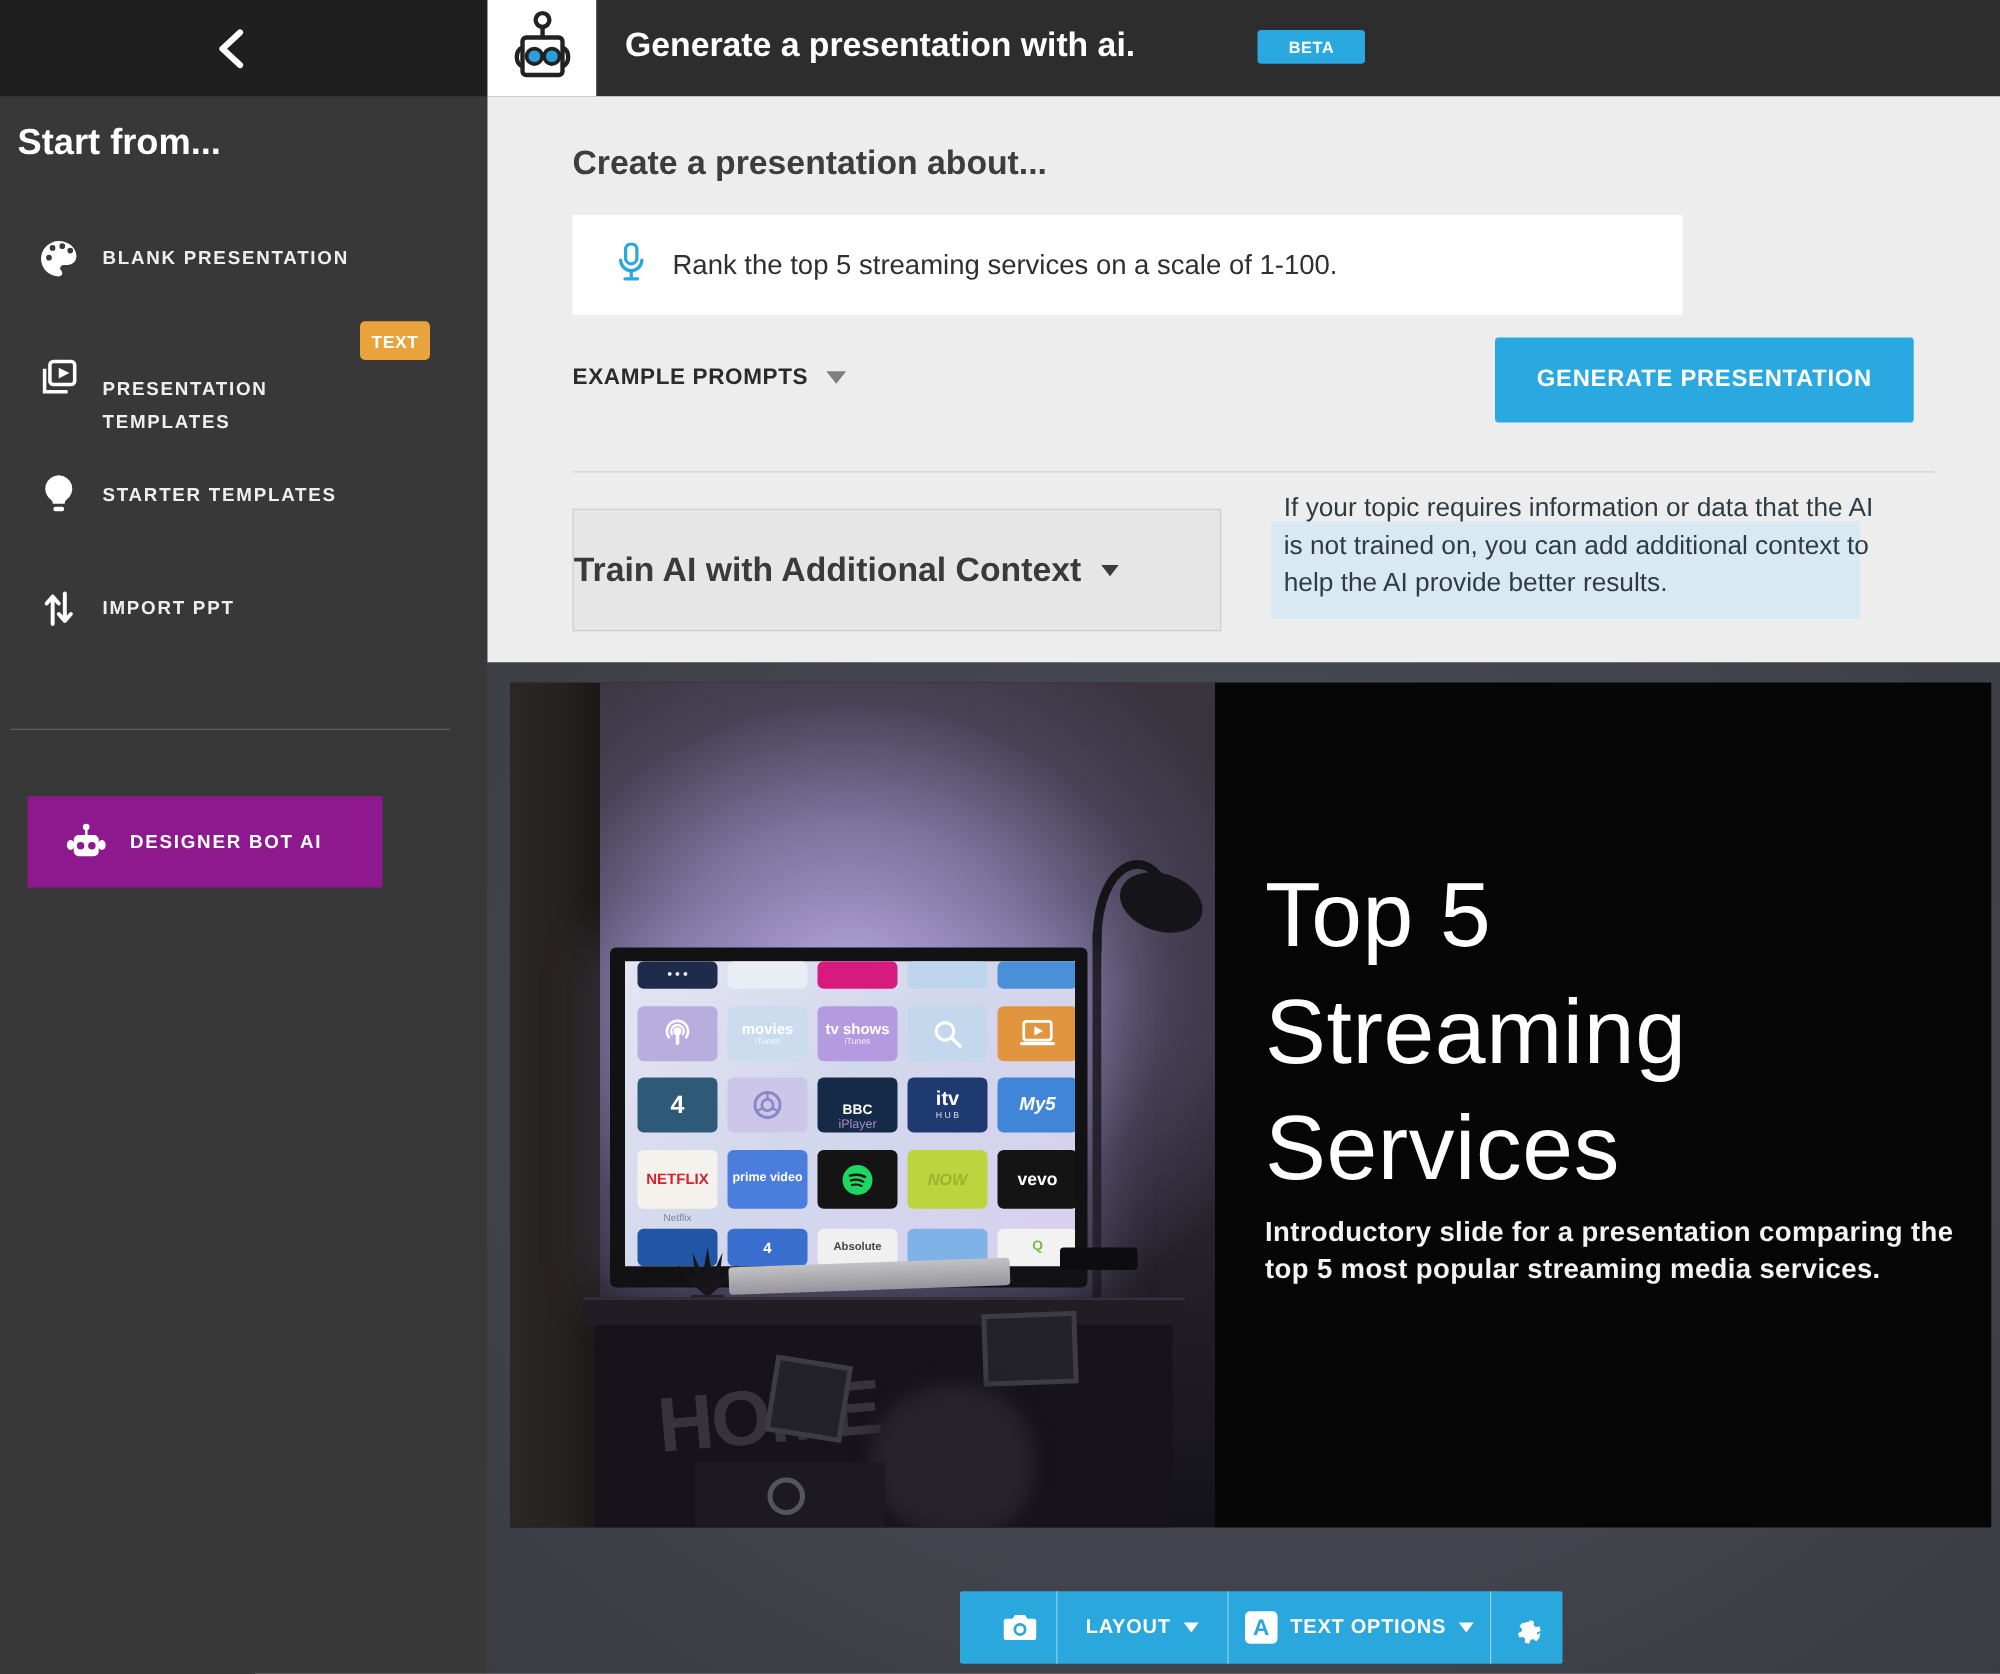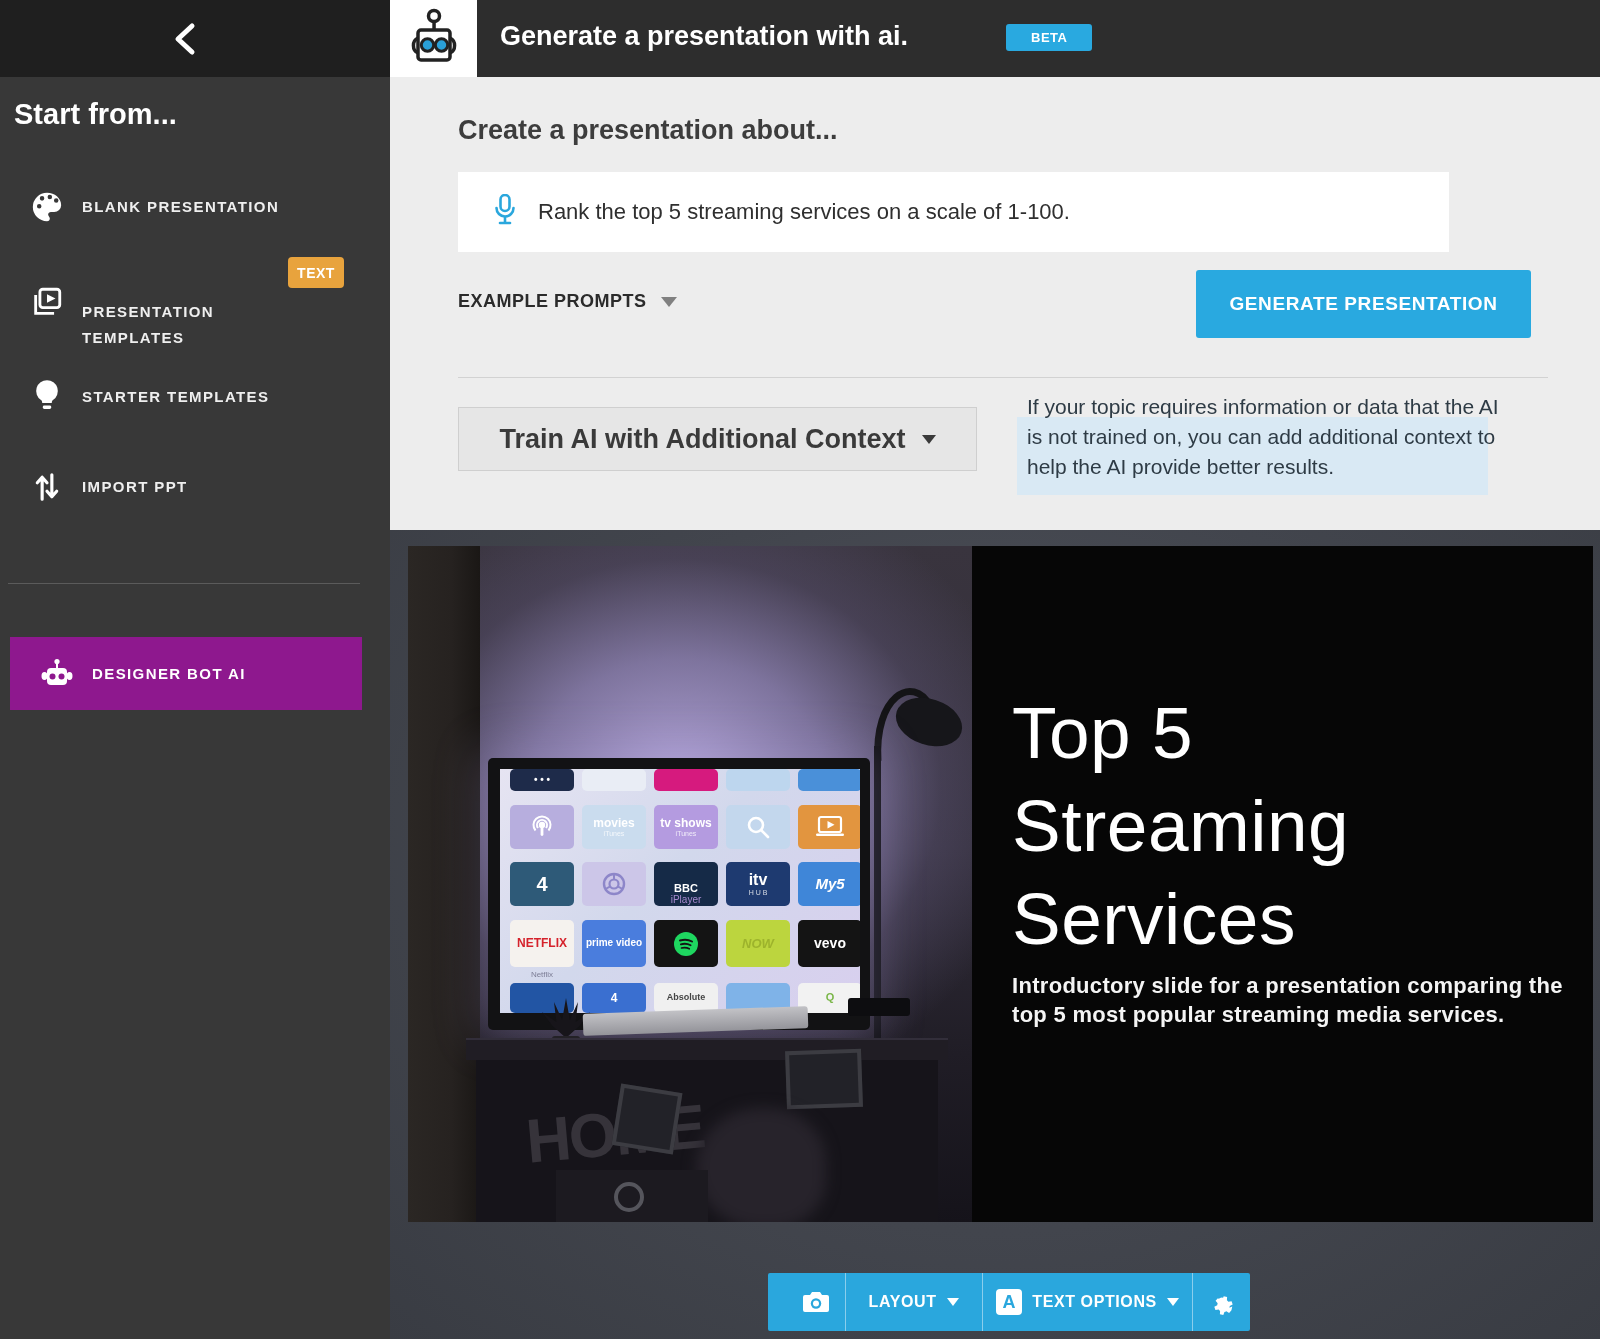--- a/index.html
+++ b/index.html
@@ -10,44 +10,44 @@
   #sidebar { position:absolute; left:0; top:0; width:390px; height:1339px; background:#383838; }
   #sidebar-top { position:absolute; left:0; top:0; width:390px; height:77px; background:#1f1f1f; }
   .back-btn { position:absolute; left:168px; top:22px; width:36px; height:34px; cursor:pointer; }
   #sidebar-heading { position:absolute; left:14px; top:98px; font-size:29px; font-weight:bold; color:#fff; }
   .side-item { position:absolute; left:0; width:390px; display:flex; align-items:center; cursor:pointer; }
   .side-icon { position:absolute; left:28px; width:38px; display:flex; justify-content:center; }
   .side-label { position:absolute; left:82px; font-size:15px; font-weight:bold; letter-spacing:1.4px; color:#efefef; line-height:26px; }
   .team-badge { position:absolute; left:288px; top:-15px; width:56px; height:31px; background:#e8a33d; border-radius:4px;
                 color:#fff; font-size:14px; font-weight:bold; display:flex; align-items:center; justify-content:center; letter-spacing:0.5px; }
   #side-divider { position:absolute; left:8px; top:583px; width:352px; height:1px; background:#5b5b5b; }
-  #designer-bot { position:absolute; left:10px; top:637px; width:352px; height:73px; background:#8e188e; display:flex; align-items:center; cursor:pointer;text-decoration:underline; }
+  #designer-bot { position:absolute; left:22px; top:637px; width:284px; height:73px; background:#8e188e; display:flex; align-items:center; cursor:pointer;text-decoration:underline; }
   #designer-bot .side-label { color:#fff; }
 
   
   #header { position:absolute; left:390px; top:0; width:1210px; height:77px; background:#2d2d2d; }
   #logo-box { position:absolute; left:0; top:0; width:87px; height:77px; background:#fff; display:flex; align-items:center; justify-content:center; }
   #header-title { position:absolute; left:110px; top:21px; font-size:27px; font-weight:bold; color:#fff; }
   #beta-badge { position:absolute; left:616px; top:24px; height:27px; padding:0 25px; background:#29a9e0; border-radius:3px;
                 color:#fff; font-size:13px; font-weight:bold; display:flex; align-items:center; letter-spacing:0.5px; }
 
   
   #main-panel { position:absolute; left:390px; top:77px; width:1210px; height:453px; background:#ededed; }
   #create-heading { position:absolute; left:68px; top:38px; font-size:27px; font-weight:bold; color:#3d3d3d; }
-  #prompt-input { position:absolute; left:68px; top:95px; width:991px; height:80px; background:#fff; display:flex; align-items:center; cursor:text;text-align:right; }
+  #prompt-input { position:absolute; left:68px; top:95px; width:888px; height:80px; background:#fff; display:flex; align-items:center; cursor:text;text-align:right; }
   #mic-wrap { margin-left:36px; }
   #prompt-text { margin-left:22px; font-size:22px; color:#2f2f2f; }
   #example-prompts { position:absolute; left:68px; top:214px; display:flex; align-items:center; cursor:pointer; }
   #example-prompts span { font-size:18px; font-weight:bold; color:#2b2b2b; letter-spacing:0.5px; }
   .tri-down { width:0; height:0; border-left:8px solid transparent; border-right:8px solid transparent; border-top:10px solid #808080; margin-left:14px; }
   #generate-btn { position:absolute; left:806px; top:193px; width:335px; height:68px; background:#29a9e0; border:none; border-radius:3px;
                   color:#fff; font-size:19px; font-weight:bold; letter-spacing:0.6px; cursor:pointer; font-family:"Liberation Sans",sans-serif; }
   #panel-divider { position:absolute; left:68px; top:300px; width:1090px; height:1px; background:#d2d2d2; }
-  #train-btn { position:absolute; left:68px; top:330px; width:519px; height:64px; background:#e6e6e6; border:1px solid #cfcfcf;
-               display:flex; align-items:center; justify-content:center; cursor:pointer; }
+  #train-btn { position:absolute; left:68px; top:330px; width:519px; height:98px; background:#e6e6e6; border:1px solid #cfcfcf;
+               display:flex; align-items:center; cursor:pointer; }
   #train-btn span { font-size:27px; font-weight:600; color:#3a3a3a; }
   #train-btn .tri-down { border-top-color:#3a3a3a; border-left-width:7px; border-right-width:7px; border-top-width:9px; }
   #help-wrap { position:absolute; left:637px; top:315px; width:475px; height:125px; }
   #help-highlight { position:absolute; left:-10px; top:25px; width:471px; height:78px; background:#d9e9f4; }
   #help-text { position:relative; font-size:21px; line-height:30px; color:#2e3b45; }
 
   
   #workspace { position:absolute; left:390px; top:530px; width:1210px; height:809px;
                background:radial-gradient(ellipse at 50% 40%, #51555e 0%, #42454d 55%, #393c43 100%); }
   #slide { position:absolute; left:18px; top:16px; width:1185px; height:676px; display:flex; }

